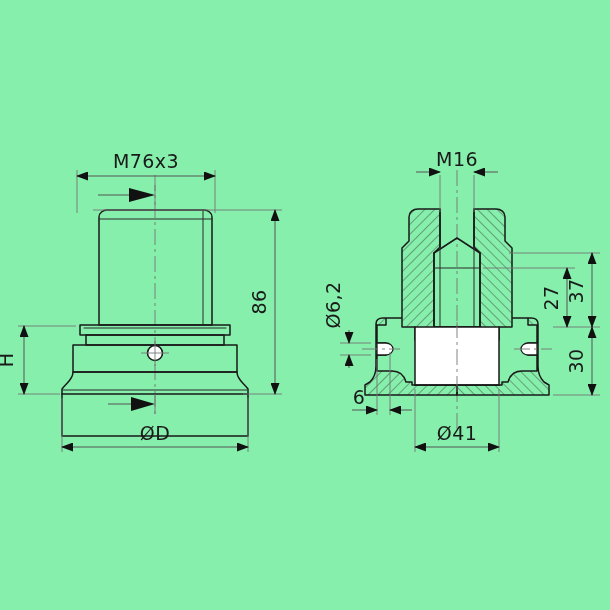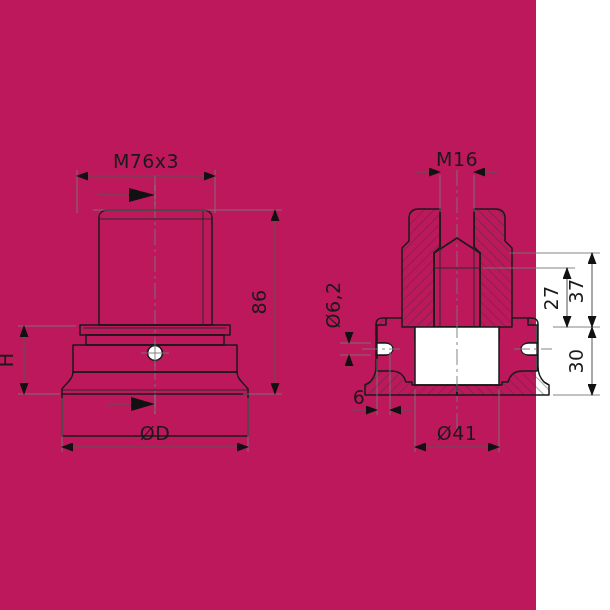--- a/index.html
+++ b/index.html
@@ -9,23 +9,23 @@
     background: #ffffff;
   }
   body {
     width: 610px;
     height: 610px;
     font-family: "DejaVu Sans", "Liberation Sans", sans-serif;
     overflow: hidden;
   }
   #drawing-root {
     position: relative;
-    width: 536px;
+    width: 610px;
     height: 610px;
-    background: #be185d;
+    background: #86efac;
   }
   svg#cad {
     display: block;
     width: 610px;
     height: 610px;
   }
   .dimtext {
     font-family: "DejaVu Sans", "Liberation Sans", sans-serif;
     font-size: 19px;
     fill: #1a1a1a;

